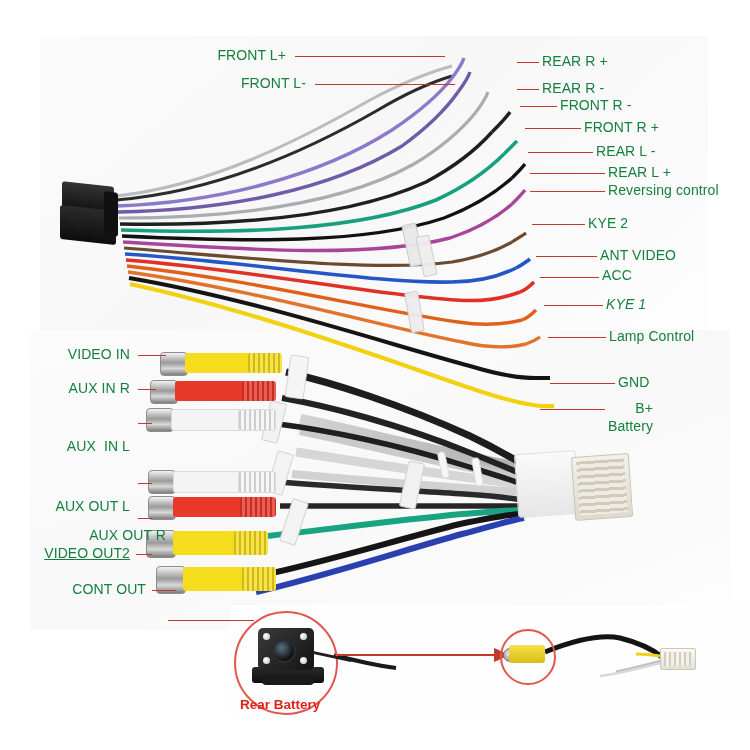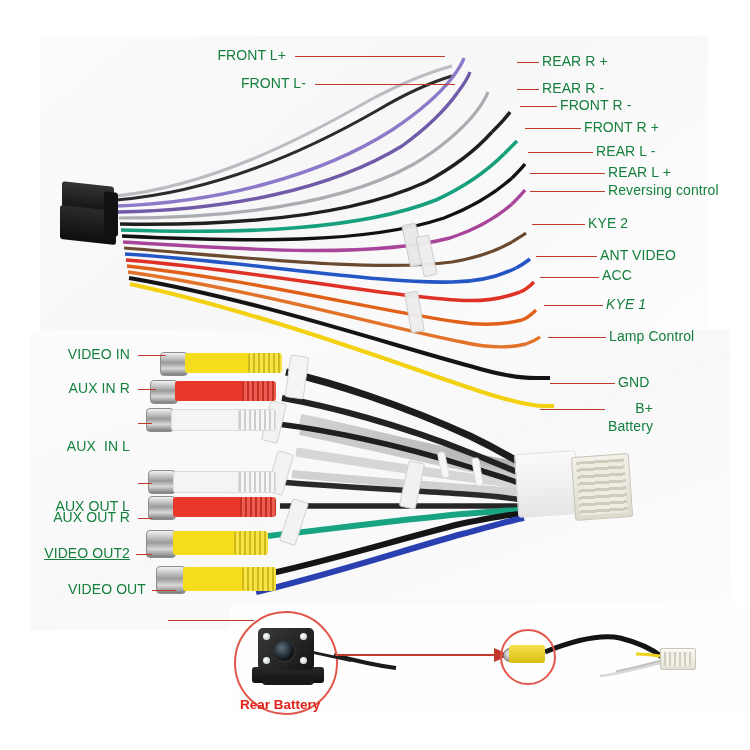--- a/index.html
+++ b/index.html
@@ -305,27 +305,27 @@
 
   <div class="lbl l" style="left:0px;top:380px;width:130px;">AUX IN R</div>
   <div class="leader" style="left:138px;top:389px;width:18px;"></div>
 
   <div class="lbl l" style="left:0px;top:414px;width:130px;margin-top:24px;">AUX  IN L</div>
   <div class="leader" style="left:138px;top:423px;width:14px;"></div>
 
   <div class="lbl l" style="left:0px;top:474px;width:130px;margin-top:24px;">AUX OUT L</div>
   <div class="leader" style="left:138px;top:483px;width:14px;"></div>
 
-  <div class="lbl l" style="left:0px;top:509px;width:130px;">AUX OUT R</div>
+  <div class="lbl l" style="left:0px;top:527px;width:130px;padding-left:36px;">AUX OUT R</div>
   <div class="leader" style="left:138px;top:518px;width:14px;"></div>
 
   <div class="lbl l" style="left:0px;top:545px;width:130px;text-decoration:underline;">VIDEO OUT2</div>
   <div class="leader" style="left:136px;top:554px;width:16px;"></div>
 
-  <div class="lbl l" style="left:0px;top:581px;width:146px;">VIDEO OUT</div>
+  <div class="lbl l" style="left:0px;top:581px;width:146px;">CONT OUT</div>
   <div class="leader" style="left:152px;top:590px;width:24px;"></div>
 
   <div class="leader" style="left:168px;top:620px;width:86px;"></div>
 
   <div class="circ" id="circ-cam"></div>
   <div id="cambrk"></div>
   <div id="cambrk2"></div>
   <div id="cambody"></div>
   <div id="camlens"></div>
   <div class="led" style="left:263px;top:633px;"></div>

